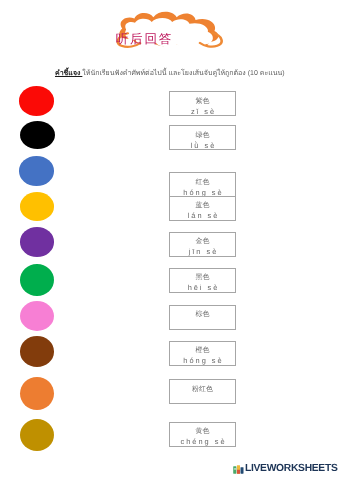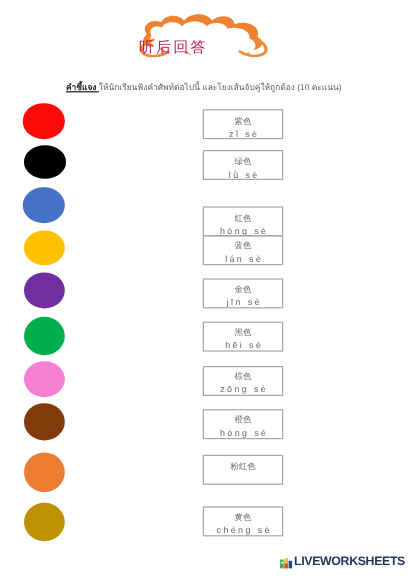--- a/index.html
+++ b/index.html
@@ -95,21 +95,20 @@
       <div class="wbox" style="top: 231.5px;">
         <div class="hz">金色</div>
         <div class="py">jīn sè</div>
       </div>
       <div class="wbox" style="top: 267.5px;">
         <div class="hz">黑色</div>
         <div class="py">hēi sè</div>
       </div>
       <div class="wbox" style="top: 304.5px;">
         <div class="hz">棕色</div>
-        <div class="py">zōng sè</div>
       </div>
       <div class="wbox" style="top: 340.5px;">
         <div class="hz">橙色</div>
         <div class="py">hóng sè</div>
       </div>
       <div class="wbox" style="top: 379px;">
         <div class="hz">粉红色</div>
       </div>
       <div class="wbox" style="top: 421.5px;">
         <div class="hz">黄色</div>

